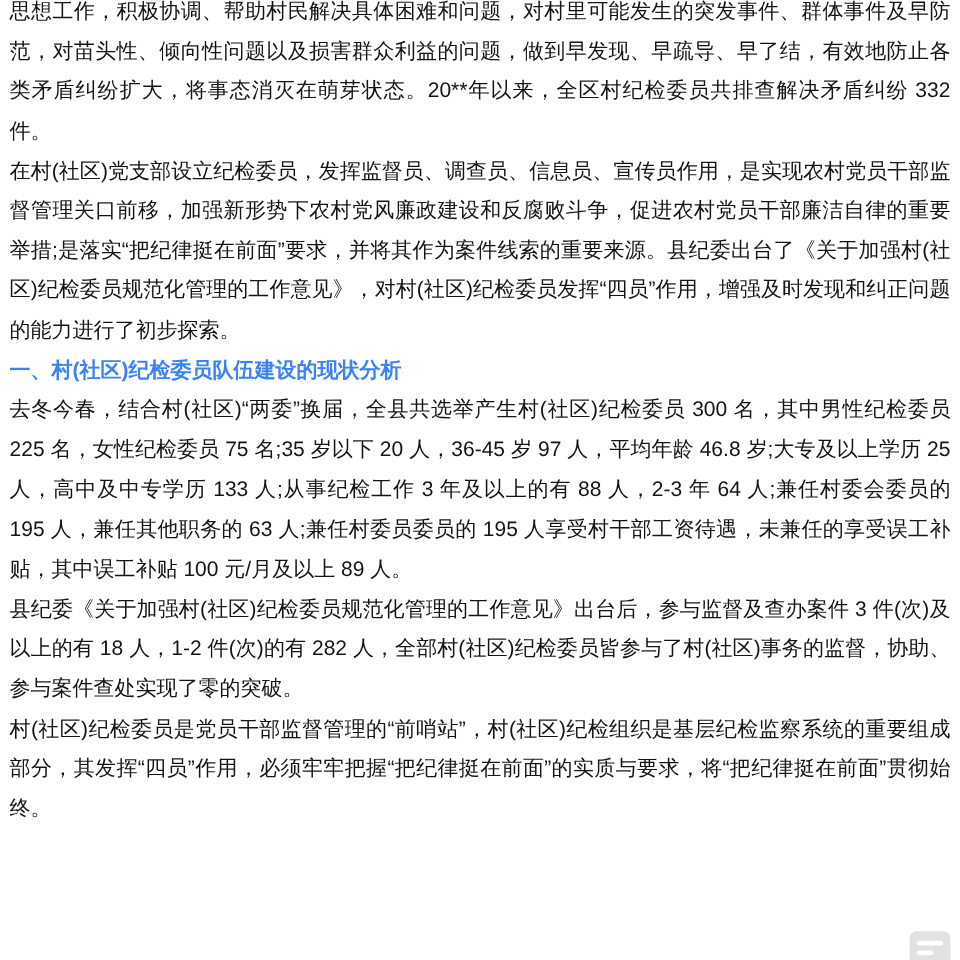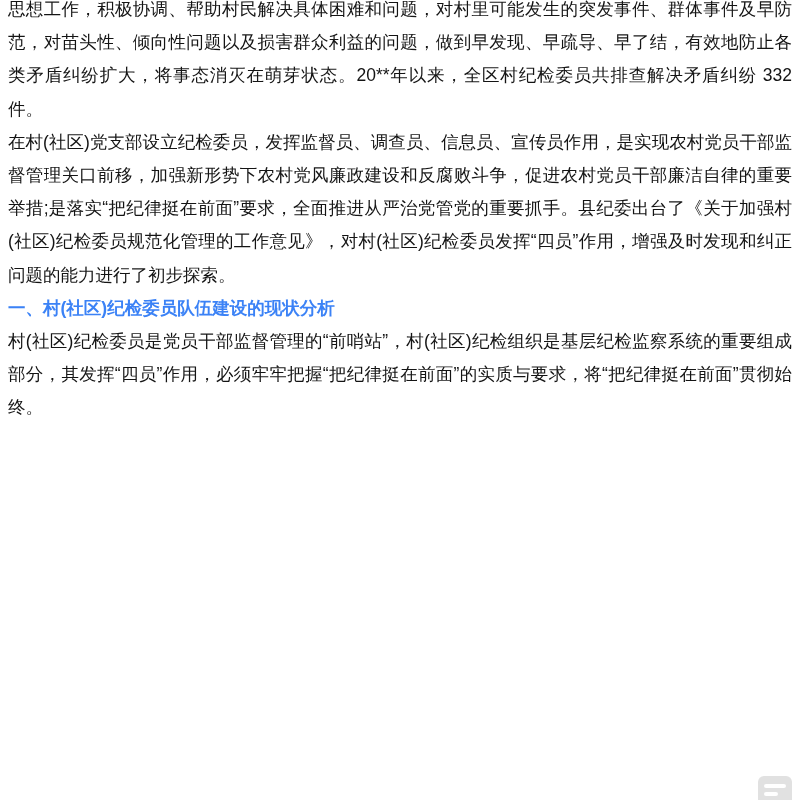--- a/index.html
+++ b/index.html
@@ -66,19 +66,21 @@
     background: #ffffff;
     border-radius: 2px;
   }
 </style>
 </head>
 <body>
 
 <div class="page">
   <div class="doc">
     <p>思想工作，积极协调、帮助村民解决具体困难和问题，对村里可能发生的突发事件、群体事件及早防范，对苗头性、倾向性问题以及损害群众利益的问题，做到早发现、早疏导、早了结，有效地防止各类矛盾纠纷扩大，将事态消灭在萌芽状态。20**年以来，全区村纪检委员共排查解决矛盾纠纷 332 件。</p>
-    <p>在村(社区)党支部设立纪检委员，发挥监督员、调查员、信息员、宣传员作用，是实现农村党员干部监督管理关口前移，加强新形势下农村党风廉政建设和反腐败斗争，促进农村党员干部廉洁自律的重要举措;是落实“把纪律挺在前面”要求，全面推进从严治党管党的重要抓手。县纪委出台了《关于加强村(社区)纪检委员规范化管理的工作意见》，对村(社区)纪检委员发挥“四员”作用，增强及时发现和纠正问题的能力进行了初步探索。</p>
+    <p>在村(社区)党支部设立纪检委员，发挥监督员、调查员、信息员、宣传员作用，是实现农村党员干部监督管理关口前移，加强新形势下农村党风廉政建设和反腐败斗争，促进农村党员干部廉洁自律的重要举措;是落实“把纪律挺在前面”要求，并将其作为案件线索的重要来源。县纪委出台了《关于加强村(社区)纪检委员规范化管理的工作意见》，对村(社区)纪检委员发挥“四员”作用，增强及时发现和纠正问题的能力进行了初步探索。</p>
     <h2>一、村(社区)纪检委员队伍建设的现状分析</h2>
+    <p>去冬今春，结合村(社区)“两委”换届，全县共选举产生村(社区)纪检委员 300 名，其中男性纪检委员 225 名，女性纪检委员 75 名;35 岁以下 20 人，36-45 岁 97 人，平均年龄 46.8 岁;大专及以上学历 25 人，高中及中专学历 133 人;从事纪检工作 3 年及以上的有 88 人，2-3 年 64 人;兼任村委会委员的 195 人，兼任其他职务的 63 人;兼任村委员委员的 195 人享受村干部工资待遇，未兼任的享受误工补贴，其中误工补贴 100 元/月及以上 89 人。</p>
+    <p>县纪委《关于加强村(社区)纪检委员规范化管理的工作意见》出台后，参与监督及查办案件 3 件(次)及以上的有 18 人，1-2 件(次)的有 282 人，全部村(社区)纪检委员皆参与了村(社区)事务的监督，协助、参与案件查处实现了零的突破。</p>
     <p>村(社区)纪检委员是党员干部监督管理的“前哨站”，村(社区)纪检组织是基层纪检监察系统的重要组成部分，其发挥“四员”作用，必须牢牢把握“把纪律挺在前面”的实质与要求，将“把纪律挺在前面”贯彻始终。</p>
 
   </div>
   <div class="watermark"></div>
 </div>
 
 </body></html>

